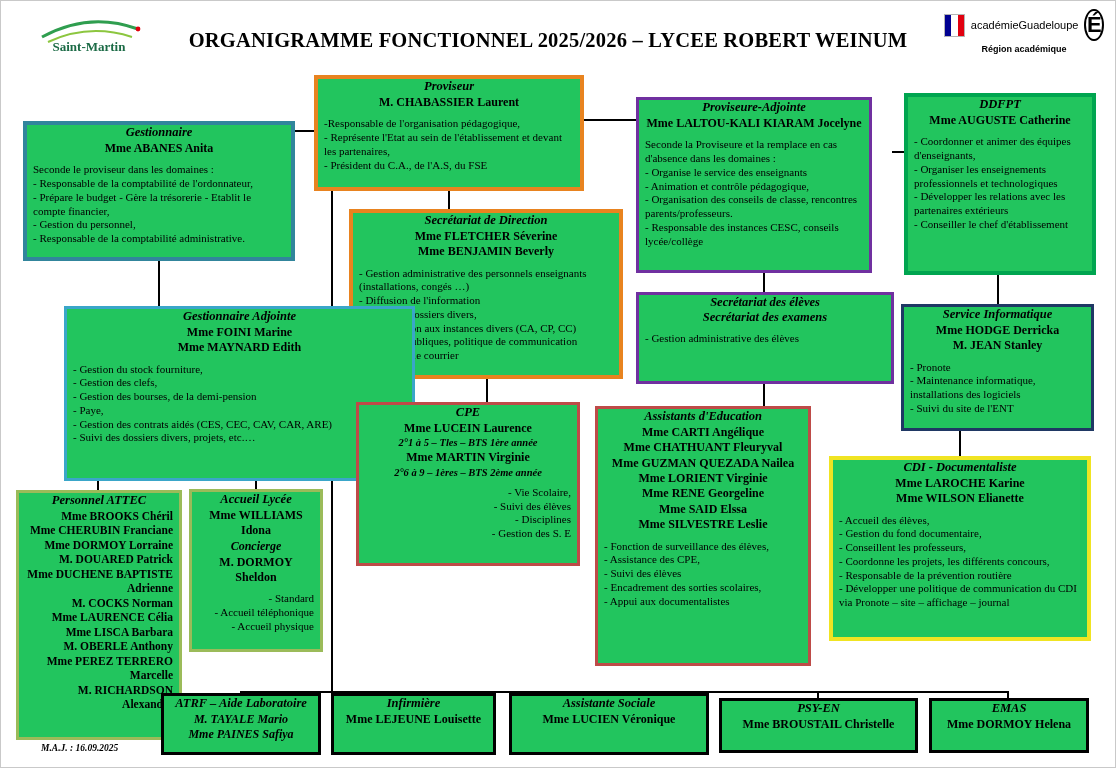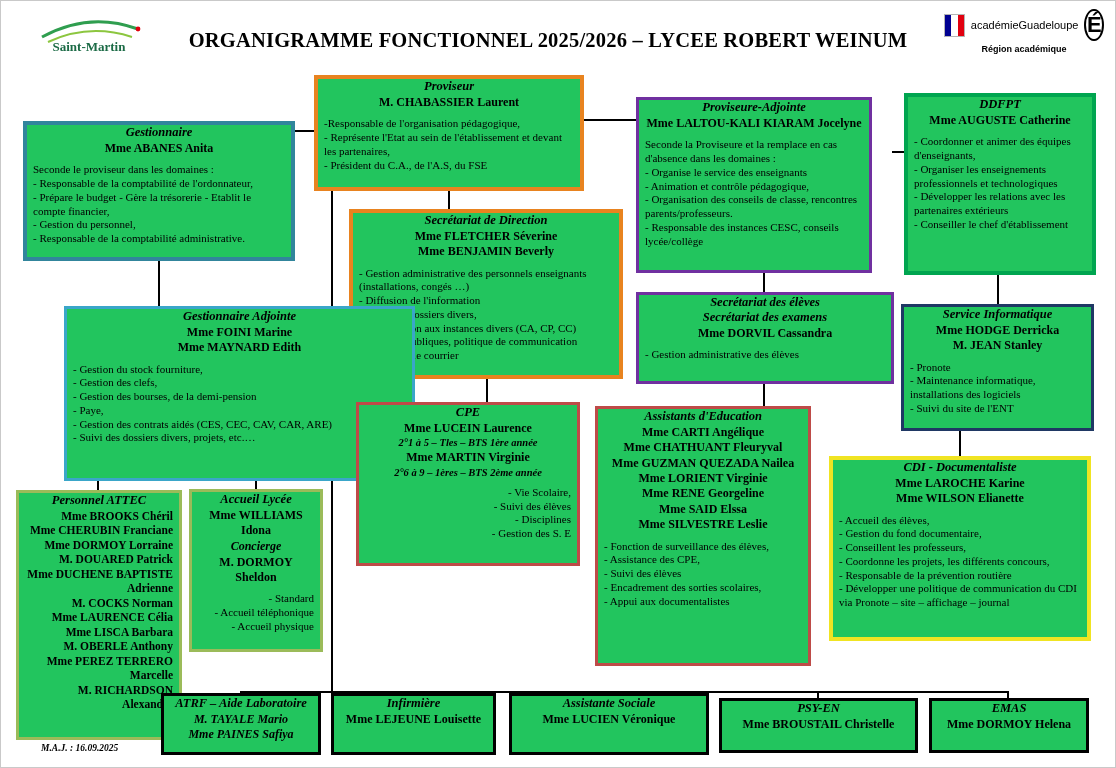--- a/index.html
+++ b/index.html
@@ -168,21 +168,20 @@
 - Diffusion de l'information
 - Suivi des dossiers divers,
 - Convocation aux instances divers (CA, CP, CC)
 - Relation publiques, politique de communication
 - Responsable courrier</div>
   </div>
 
   <div class="box b-seceleves" style="border-color: rgb(112, 48, 160);">
     <div class="box-title">Secrétariat des élèves
 Secrétariat des examens</div>
-    <div class="box-names">Mme DORVIL Cassandra</div>
     <div class="box-body">- Gestion administrative des élèves</div>
   </div>
 
   <div class="box b-servinfo" style="border-color: rgb(31, 56, 100);">
     <div class="box-title">Service Informatique</div>
     <div class="box-names">Mme HODGE Derricka
 M. JEAN Stanley</div>
     <div class="box-body">- Pronote
 - Maintenance informatique, installations des logiciels
 - Suivi du site de l'ENT</div>

